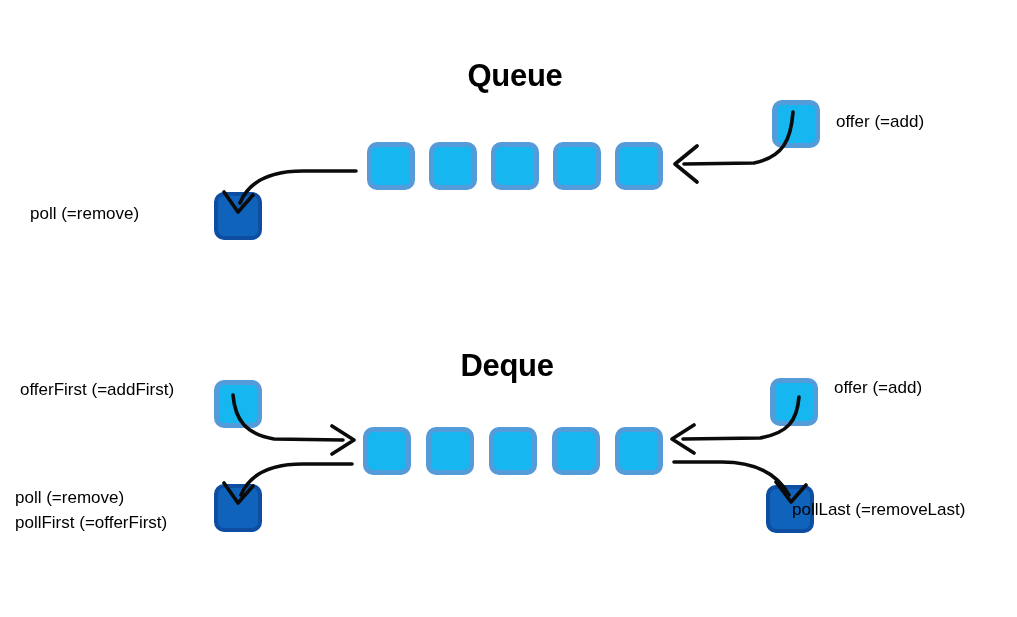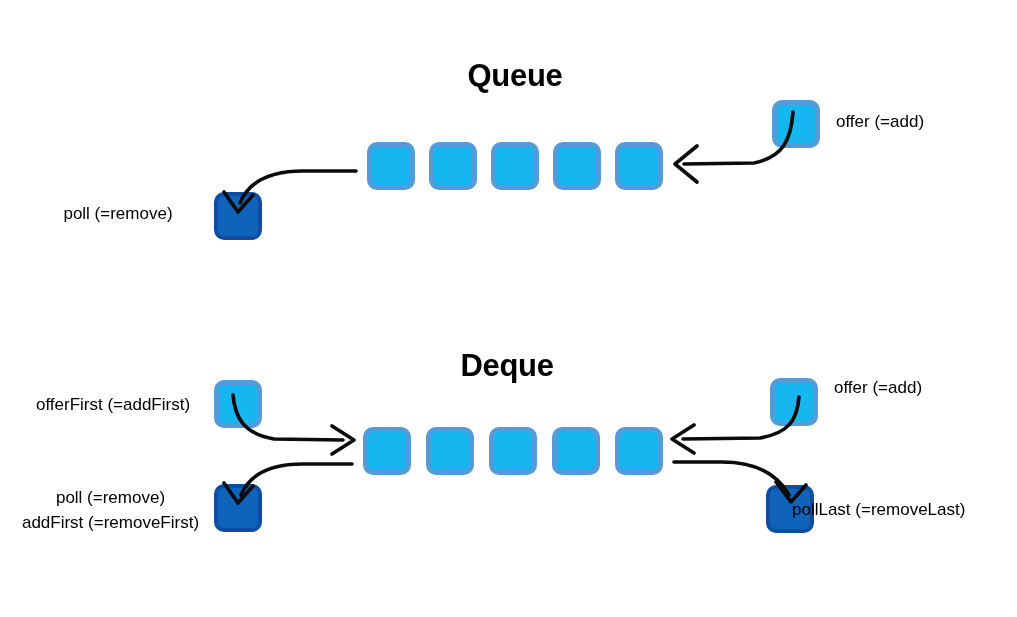--- a/index.html
+++ b/index.html
@@ -47,21 +47,21 @@
     border: 4px solid var(--dark-cell-border, #0D4EA3);
   }
 
   .label {
     position: absolute;
     font-size: 17px;
     font-weight: 500;
     white-space: nowrap;
     color: var(--text, #000);
   }
-  .label.right-align { text-align: center; }
+  .label.right-align { text-align: left; }
   .label .line { line-height: 25px; }
 
   svg.arrows {
     position: absolute;
     left: 0; top: 0;
     width: 1017px;
     height: 617px;
     pointer-events: none;
   }
   svg.arrows path {
@@ -97,26 +97,26 @@
 
   <div class="cell-row" style="left:363px; top:427px; gap:15px;">
       <div class="cell-light"></div>
       <div class="cell-light"></div>
       <div class="cell-light"></div>
       <div class="cell-light"></div>
       <div class="cell-light"></div>
     </div>
 
   <div class="abs cell-light" style="left:214px; top:380px;"></div>
-  <div class="label right-align" style="left:20px; top:395px; width:186px;">offerFirst (=addFirst)</div>
+  <div class="label right-align" style="left:20px; top:380px; width:186px;">offerFirst (=addFirst)</div>
 
   <div class="abs cell-dark" style="left:214px; top:484px;"></div>
   <div class="label right-align" style="left:15px; top:485px; width:191px;">
     <div class="line">poll (=remove)</div>
-    <div class="line">addFirst (=removeFirst)</div>
+    <div class="line">pollFirst (=offerFirst)</div>
   </div>
 
   <div class="abs cell-light" style="left:770px; top:378px;"></div>
   <div class="label" style="left:834px; top:375px;">
     <div class="line" style="line-height:26px;">offer (=add)</div>
   </div>
 
   <div class="abs cell-dark" style="left:766px; top:485px;"></div>
   <div class="label" style="left:792px; top:500px;">pollLast (=removeLast)</div>
 

